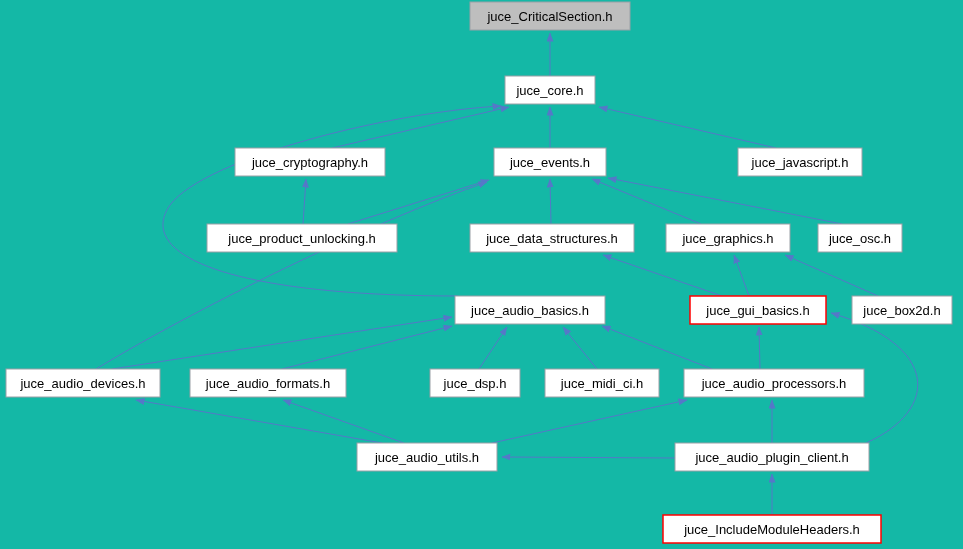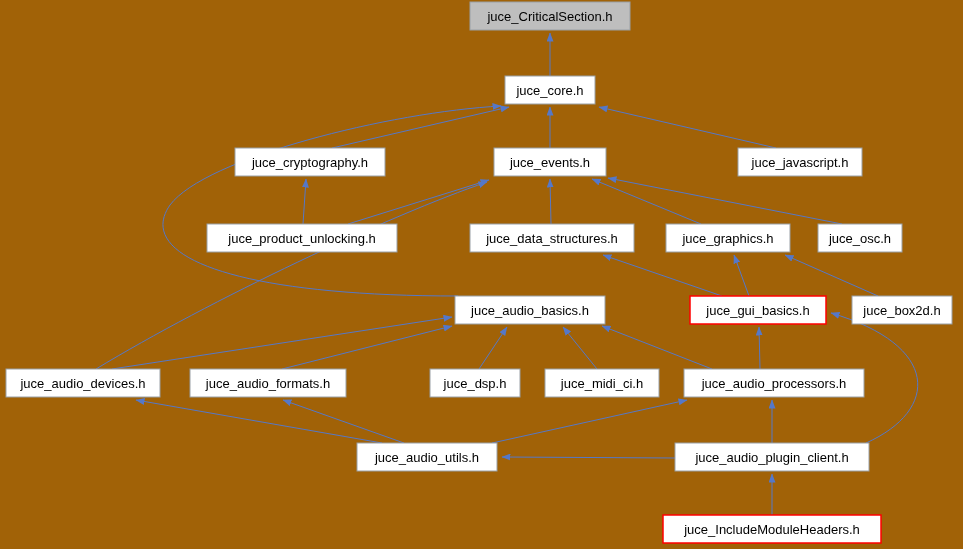--- a/index.html
+++ b/index.html
@@ -4,21 +4,21 @@
 <style>
   html, body {
     margin: 0;
     padding: 0;
     background: #000000;
   }
   .stage {
     position: relative;
     width: 963px;
     height: 549px;
-    background: #a16207;
+    background: #14b8a6;
     overflow: hidden;
   }
   svg text {
     font-family: "Liberation Sans", "DejaVu Sans", sans-serif;
     font-size: 13px;
     fill: #000000;
   }
   .node-box {
     fill: #ffffff;
     stroke: #9aa0a6;

